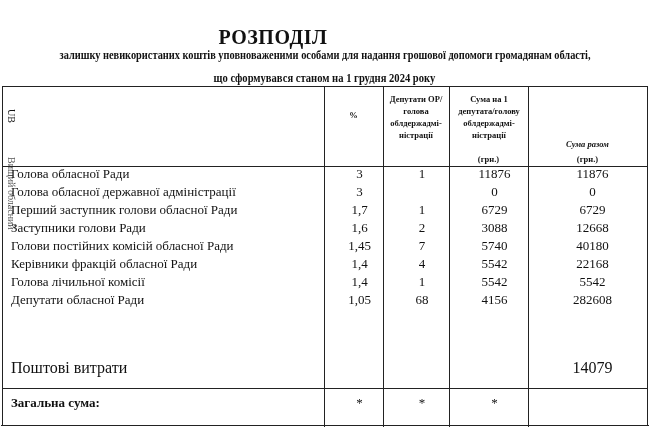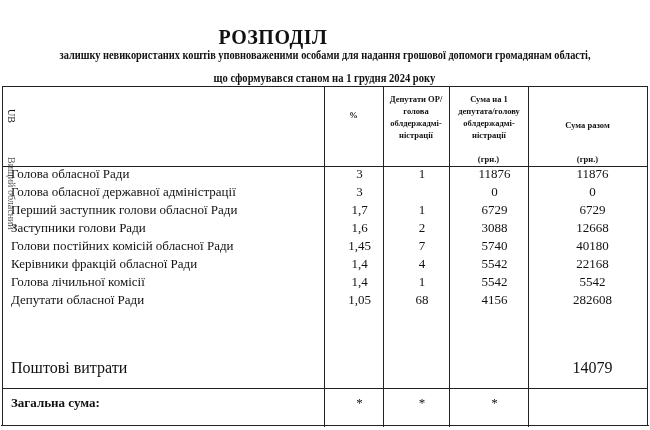--- a/index.html
+++ b/index.html
@@ -61,21 +61,21 @@
   <div class="vline" style="left:446px; top:0; height:340px;"></div>
   <div class="vline" style="left:525px; top:0; height:340px;"></div>
 
   <div class="vert" style="left:14px; top:22px;">UB</div>
   <div class="vert" style="left:14px; top:70px; color:#555;">Вищий обласний</div>
 
   <div class="hdr" style="left:321px; width:59px; top:22px;">%</div>
   <div class="hdr" style="left:384px; width:58px; top:6px;">Депутати ОР/ голова облдержадмі-ністрації</div>
   <div class="hdr" style="left:450px; width:72px; top:6px;">Сума на 1 депутата/голову облдержадмі-ністрації</div>
   <div class="hdr" style="left:446px; width:79px; top:66px;">(грн.)</div>
-  <div class="hdr" style="left:525px; width:119px; top:32px;">Сума разом</div>
+  <div class="hdr" style="left:525px; width:119px; top:51px;font-style:italic;">Сума разом</div>
   <div class="hdr" style="left:525px; width:119px; top:66px;">(грн.)</div>
 
   <div class="hline" style="left:0; width:644px; top:79px;"></div>
 
   <div class="row" style="top:78px;">
     <span class="cell c-name">Голова обласної Ради</span>
     <span class="cell c-pct">3</span>
     <span class="cell c-cnt">1</span>
     <span class="cell c-sum1">11876</span>
     <span class="cell c-total">11876</span>

